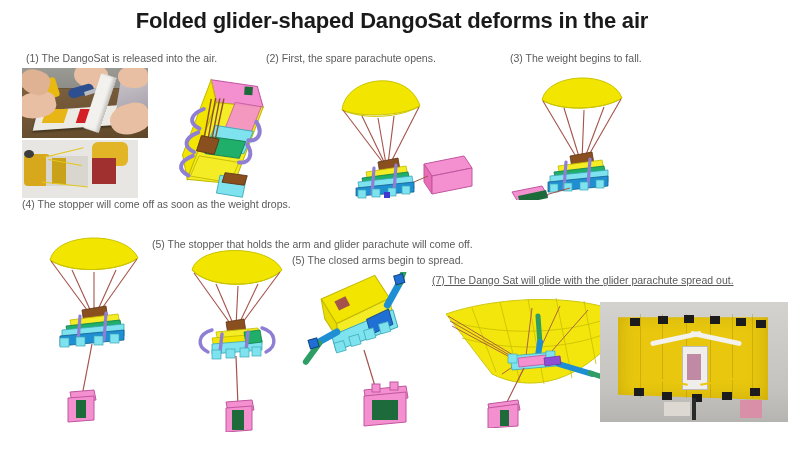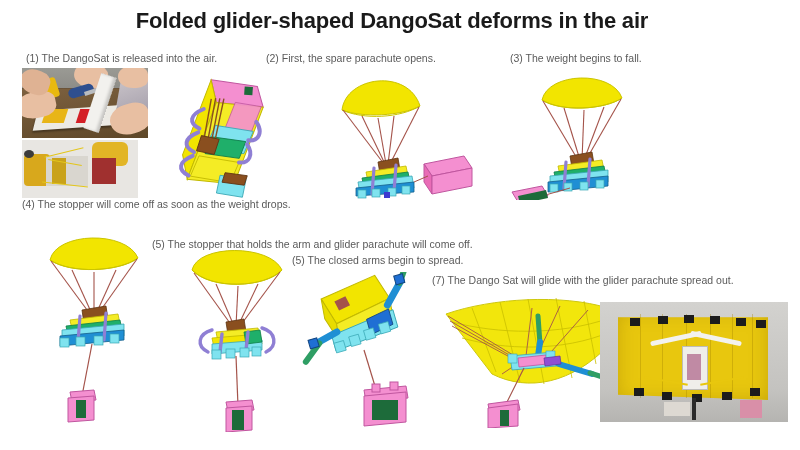--- a/index.html
+++ b/index.html
@@ -23,21 +23,21 @@
     position:absolute;
     font-size:10.5px;color:#5a5a5a;white-space:nowrap;
     font-family:"Liberation Sans", sans-serif;
   }
   .c1{left:26px;top:52px;}
   .c2{left:266px;top:52px;}
   .c3{left:497px;top:52px;margin-left:13px;}
   .c4{left:22px;top:198px;}
   .c5{left:152px;top:232px;margin-top:6px;}
   .c6{left:292px;top:254px;}
-  .c7{left:432px;top:274px;}
+  .c7{left:432px;top:274px;text-decoration:underline;}
 
   
   .photo{position:absolute;overflow:hidden;background:#8a8a86;}
 
   
   #photo1{left:22px;top:68px;width:126px;height:70px;}
   #photo1 .bg{position:absolute;inset:0;
      background:
        linear-gradient(180deg,#9a9a94 0%,#8e8d88 28%,#6b5338 29%,#7d6242 60%,#6a5134 100%);}
   #photo1 .tabl{position:absolute;left:0;top:30%;width:100%;height:70%;

